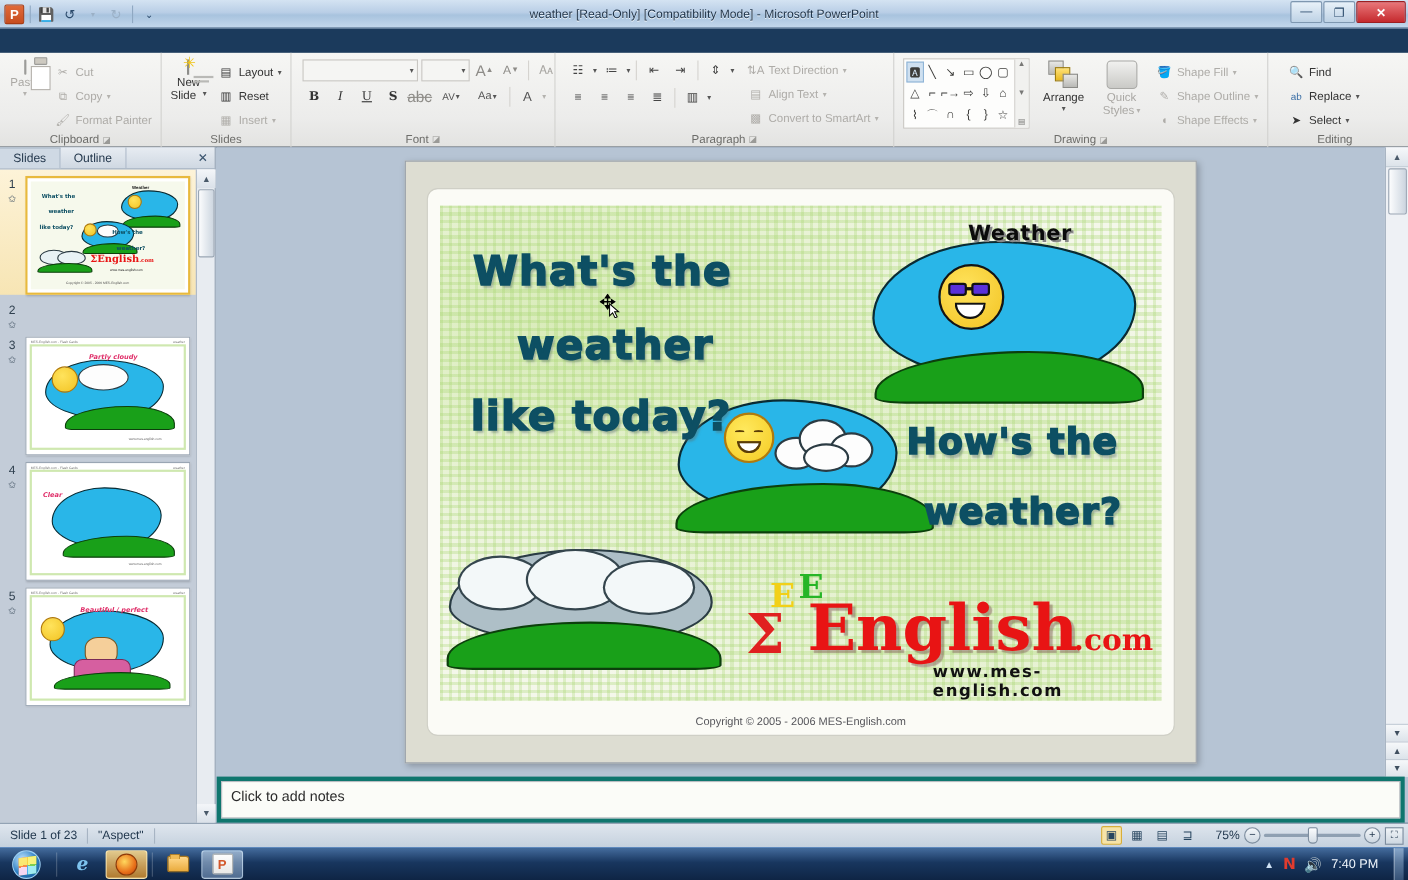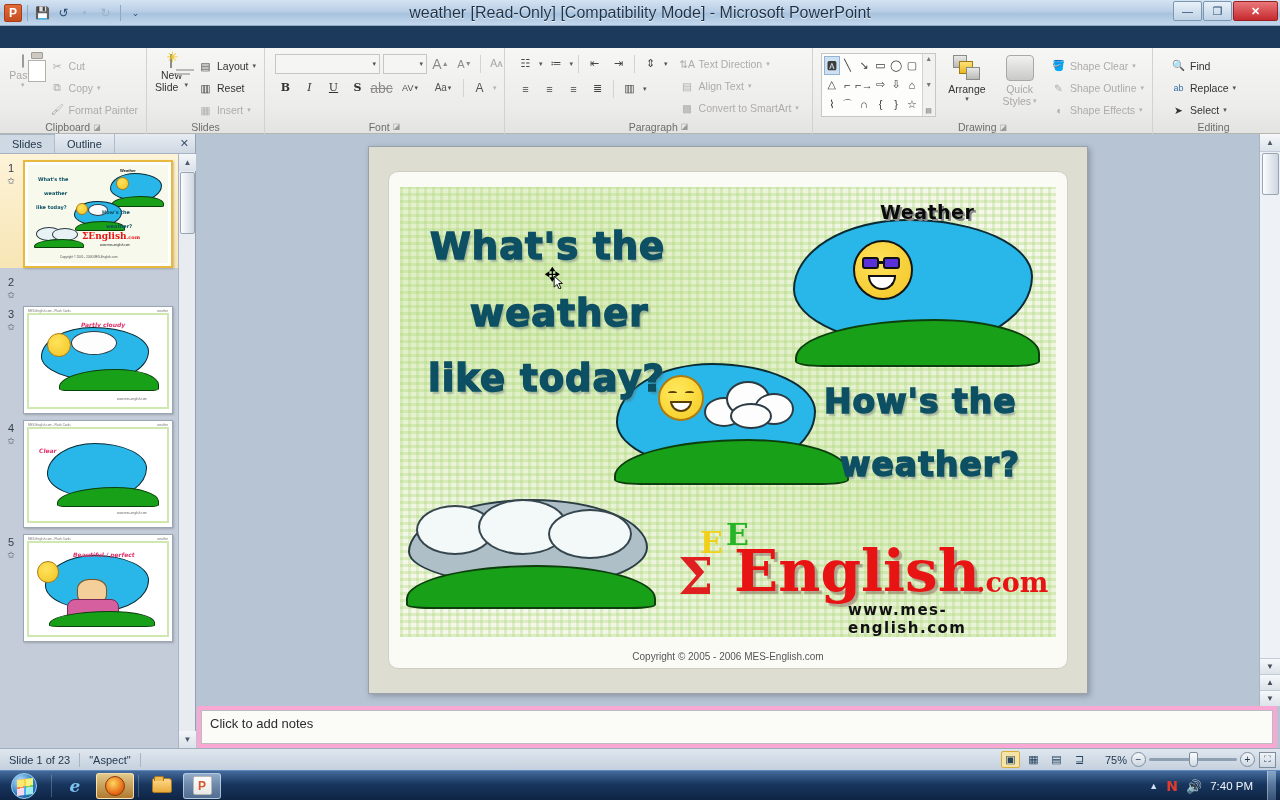--- a/index.html
+++ b/index.html
@@ -29,21 +29,21 @@
   }
   .qat-sep { width:1px;height:16px;background:#8fa8c2;margin:0 3px; }
   .qat-btn {
     width:19px;height:19px;display:flex;align-items:center;justify-content:center;
     color:#2b4a6b;font-size:12px;
   }
   .qat-btn.save { color:#3b6ea5; }
   .qat-btn.dis { color:#9bb0c6; }
   .title-text {
     position:absolute; left:0; right:0; text-align:center;
-    font-size:16px; color:#1f3348; text-shadow:0 1px 0 rgba(255,255,255,.8);
+    font-size:11px; color:#1f3348; text-shadow:0 1px 0 rgba(255,255,255,.8);
     pointer-events:none;
   }
   .wincontrols { position:absolute; right:2px; top:1px; display:flex; gap:1px; }
   .wb {
     width:29px;height:20px;border:1px solid #7e97b0;border-radius:2px;
     background:linear-gradient(180deg,#e8f1f9,#bed2e5);
     display:flex;align-items:center;justify-content:center;
     font-size:11px;color:#2b4a6b;
   }
   .wb.close { width:45px; background:linear-gradient(180deg,#e9777a,#c52a2e); border-color:#9c1f22; color:#fff; font-weight:bold; }
@@ -313,21 +313,21 @@
   .cursor-move { position:absolute; left:145px; top:80px; width:22px;height:22px; pointer-events:none; }
 
   
   .main-scroll { position:absolute; right:0; top:0; width:21px; height:572px; background:#eef1f5; border-left:1px solid #a9b5c3; }
   .ms-arrow { width:20px;height:18px;display:flex;align-items:center;justify-content:center;font-size:8px;color:#4a5a6a;background:linear-gradient(180deg,#f6f8fa,#dce3ea);border-bottom:1px solid #c3ccd6; }
   .ms-thumb { position:absolute;left:2px;top:19px;width:17px;height:42px;background:linear-gradient(90deg,#fcfdfe,#ccd5df);border:1px solid #99a5b3;border-radius:2px; }
   .ms-bottom { position:absolute; left:0; bottom:0; width:20px; }
   .ms-b { height:16px;display:flex;align-items:center;justify-content:center;font-size:8px;color:#3f4f5f;background:linear-gradient(180deg,#f6f8fa,#dce3ea);border-top:1px solid #c3ccd6; }
 
   
-  .notespane { position:absolute;left:197px;top:572px;right:3px;height:42px;background:#f9a8d4;padding:4px 4px 0 4px; }
+  .notespane { position:absolute;left:197px;top:572px;right:3px;height:42px;background:#0f766e;padding:4px 4px 0 4px; }
   .notes-box { width:100%;height:34px;background:#fbfcf8;border:1px solid #b9bdc2;padding:5px 8px;font-size:13px;color:#2b2b2b; }
 
   
   .statusbar {
     position:absolute;left:0;top:748px;width:1280px;height:22px;
     background:linear-gradient(180deg,#dfe6ee,#c5d1de);
     border-top:1px solid #9fadbd; display:flex; align-items:center;
     font-size:11px; color:#23394f;
   }
   .sb-cell { padding:0 9px; height:100%; display:flex;align-items:center; }
@@ -620,21 +620,21 @@
           </span>
           <span>Quick</span>
           <span style="display:flex;align-items:center;gap:2px">
             <span>Styles</span>
             <span class="caret dis">▾</span>
           </span>
         </div>
         <div class="smallcol" style="margin-top:2px">
           <div class="smallbtn dis">
             <span class="ic">🪣</span>
-            <span>Shape Clear</span>
+            <span>Shape Fill</span>
             <span class="caret dis">▾</span>
           </div>
           <div class="smallbtn dis">
             <span class="ic">✎</span>
             <span>Shape Outline</span>
             <span class="caret dis">▾</span>
           </div>
           <div class="smallbtn dis">
             <span class="ic">◖</span>
             <span>Shape Effects</span>

